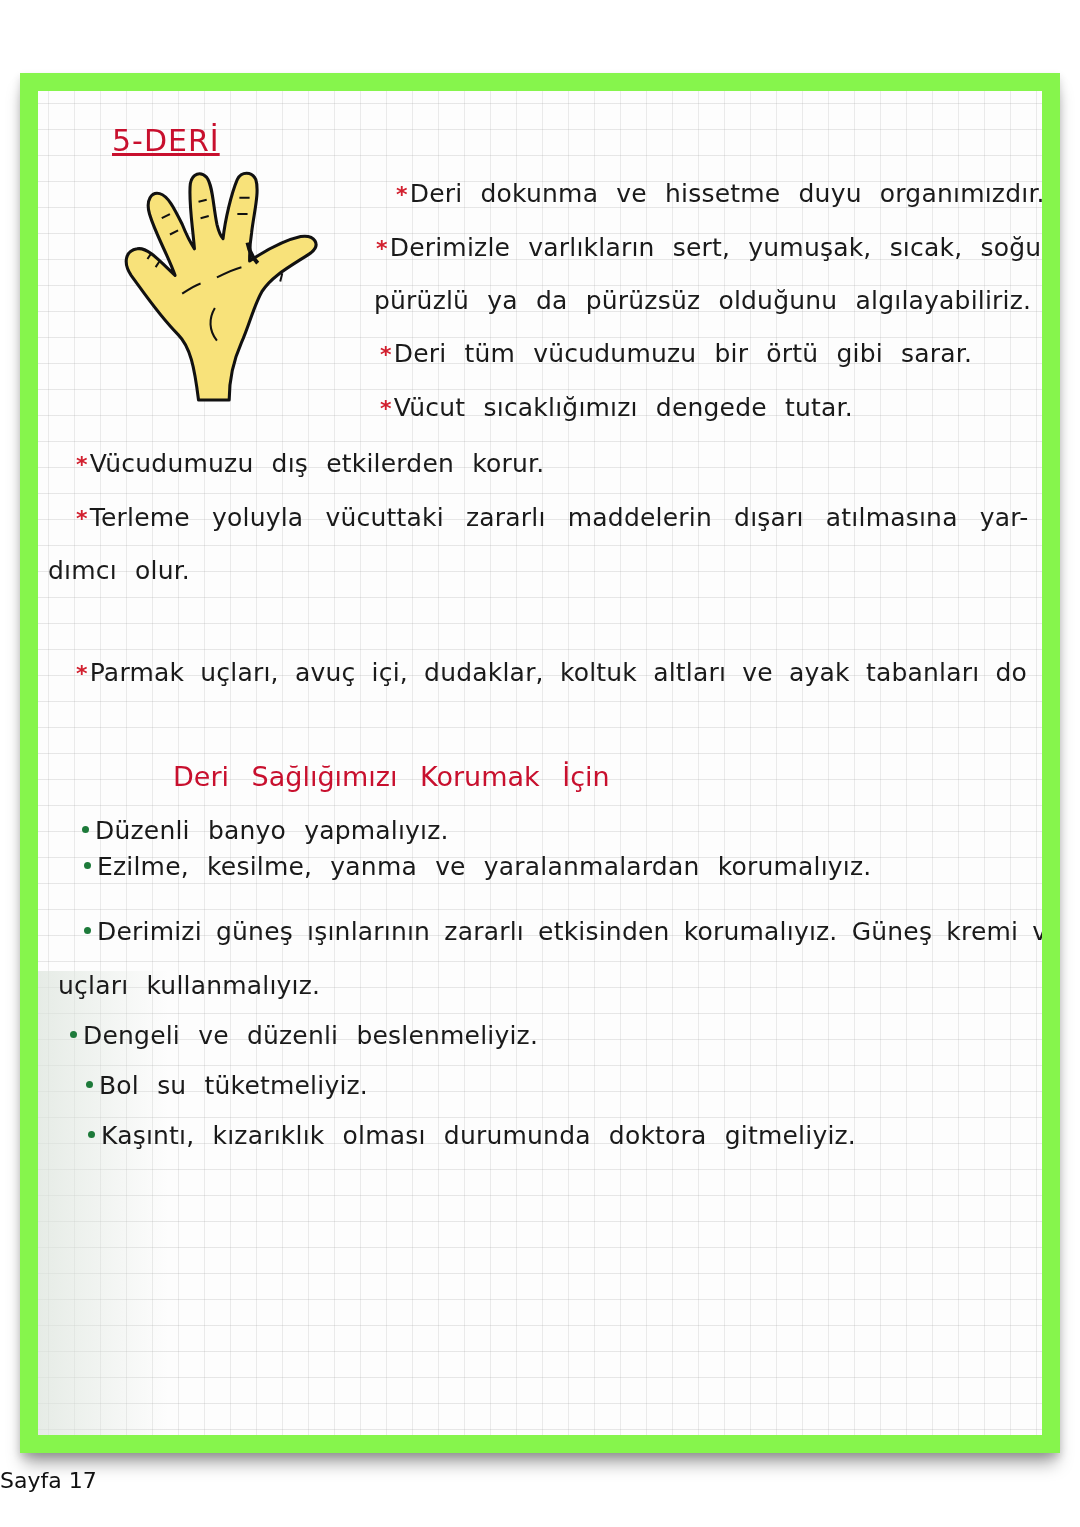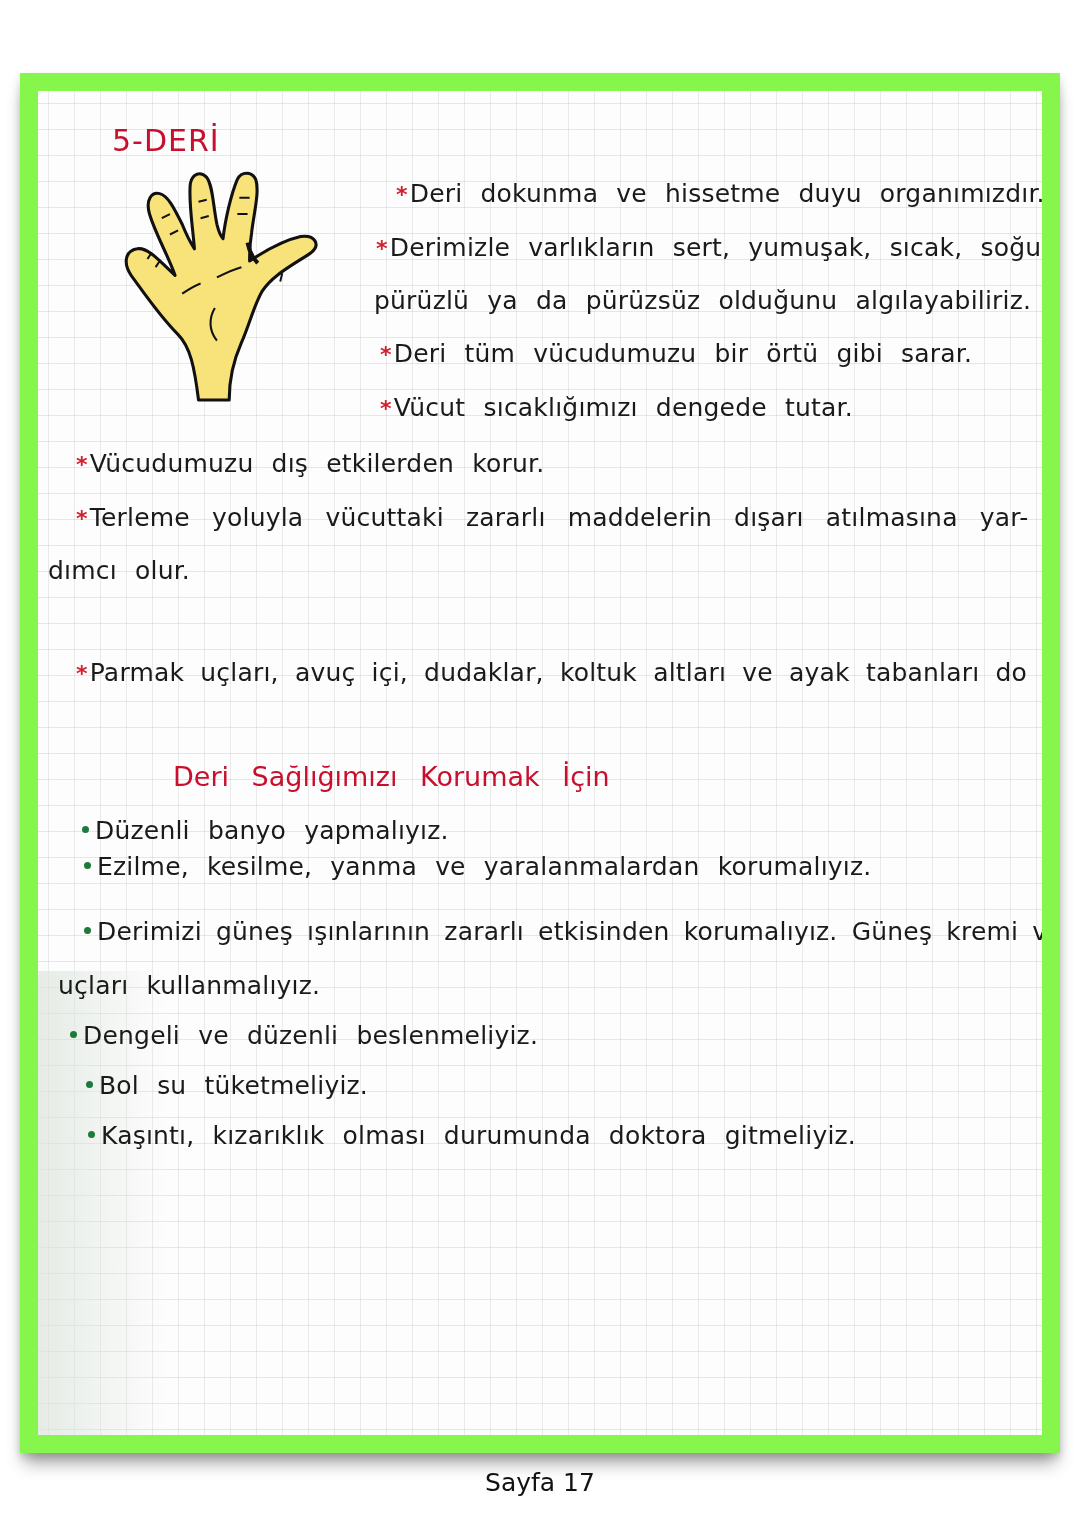--- a/index.html
+++ b/index.html
@@ -45,20 +45,21 @@
       background: linear-gradient(to right, rgba(220,228,220,0.7), rgba(255,255,255,0));
     }
     .title {
       position: absolute;
       left: 74px;
       top: 32px;
       font-size: 30px;
       color: #c8102e;
       letter-spacing: 1px;
       font-family: "DejaVu Sans", sans-serif;
+      text-decoration: underline;
     }
     .hand {
       position: absolute;
       left: 78px;
       top: 72px;
       width: 210px;
       height: 240px;
     }
     .line {
       position: absolute;
@@ -93,22 +94,22 @@
       font-size: 27px;
       color: #c8102e;
       word-spacing: 14px;
       white-space: nowrap;
     }
     .footer {
       position: absolute;
       left: 0;
       top: 1468px;
       width: 1080px;
-      text-align: center;
-      font-size: 25px;
+      text-align: left;
+      font-size: 22px;
       color: #111;
       font-family: "DejaVu Sans", sans-serif;
     }
   </style>
 </head>
 <body>
 
 <div class="frame">
   <div class="page">
     <div class="crease"></div>

